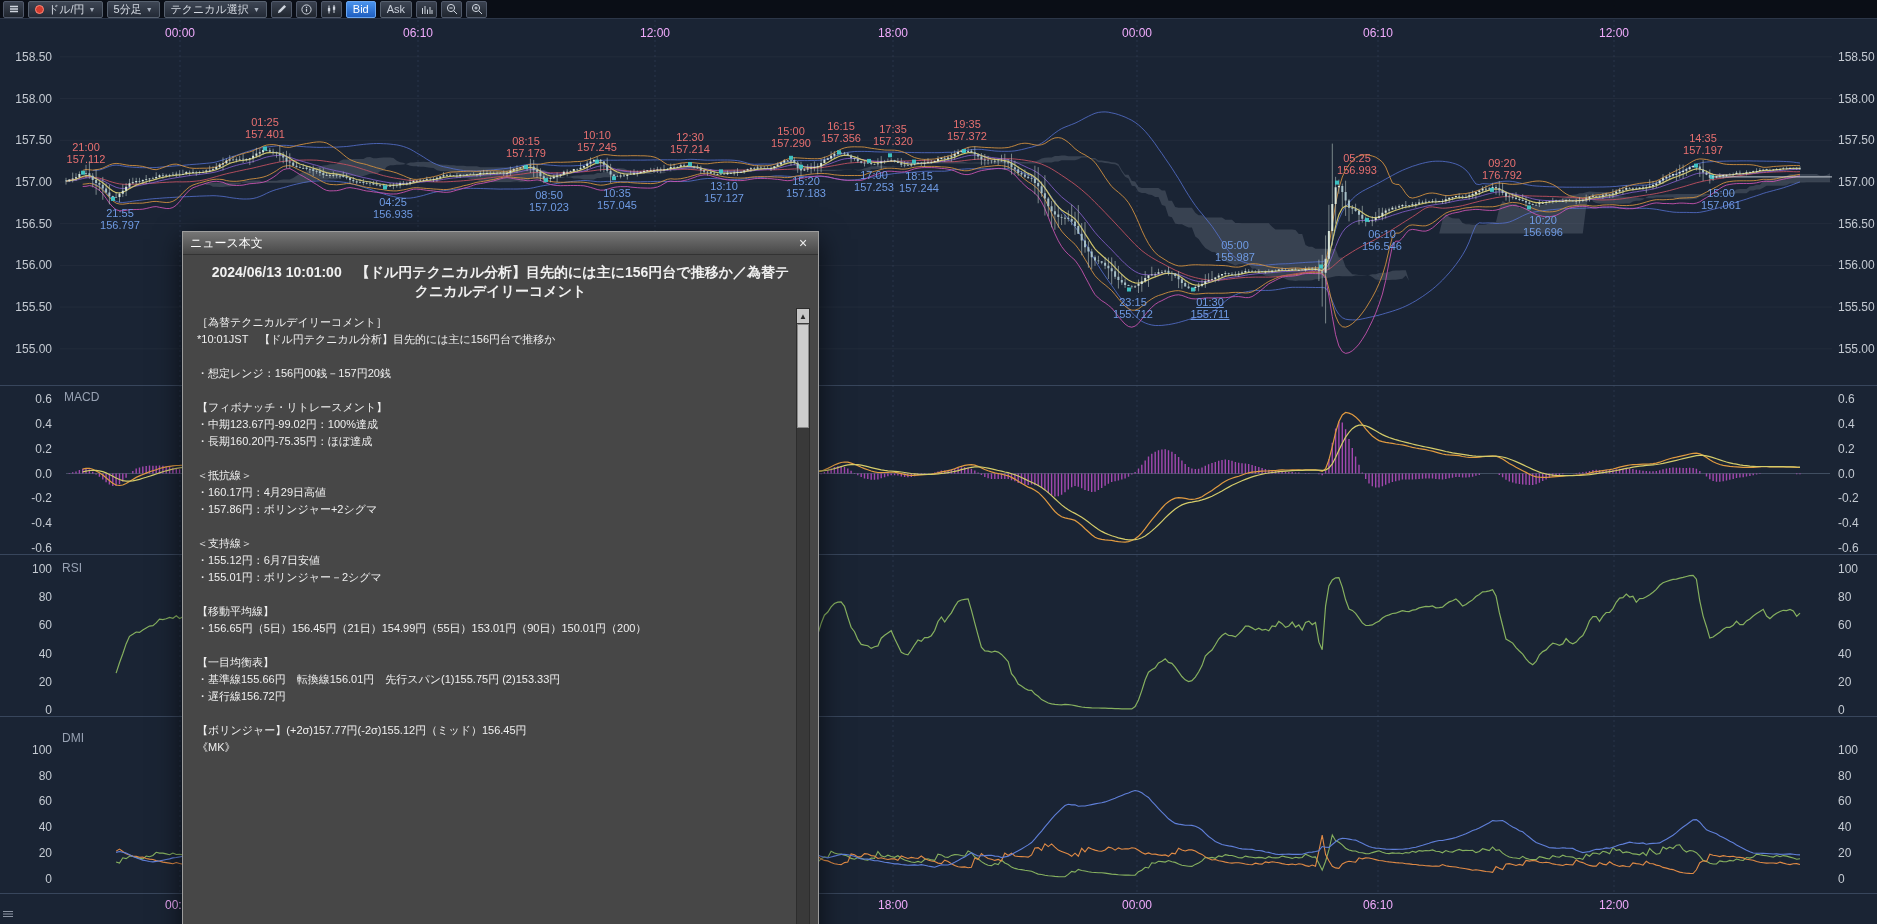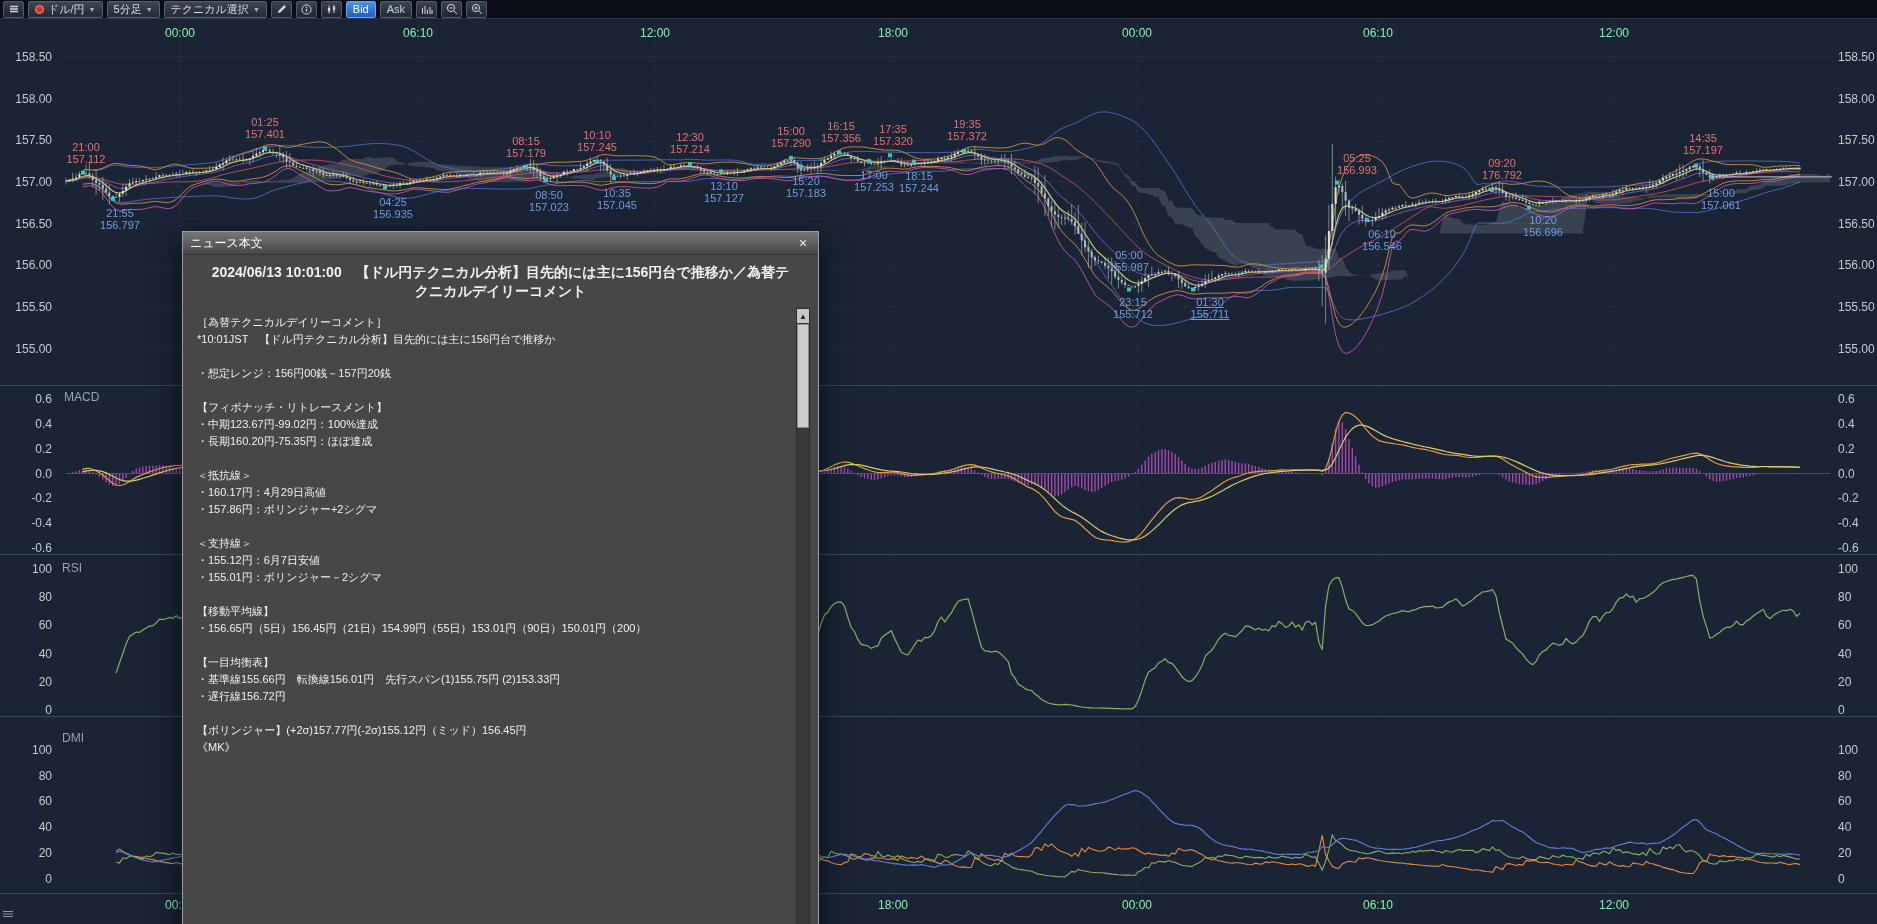--- a/index.html
+++ b/index.html
@@ -9,21 +9,21 @@
   .tb-btn{height:15px;display:inline-flex;align-items:center;gap:4px;padding:0 6px;background:linear-gradient(#3e4654,#232a36);border:1px solid #56606e;border-radius:2px;color:#d5dae2;font-size:11px;line-height:1;cursor:default;}
   .tb-icon{height:15px;width:19px;display:inline-flex;align-items:center;justify-content:center;background:linear-gradient(#3a4250,#20262f);border:1px solid #50596a;border-radius:2px;}
   .caret{font-size:7px;color:#aab2bf;}
   .pairdot{width:9px;height:9px;border-radius:50%;background:#d23b2f;border:1px solid #ff8a78;box-sizing:border-box;}
   .bid{background:linear-gradient(#4a93ec,#1f5fc0);border-color:#6aa6f0;color:#fff;}
   .ask{color:#c8ced8;justify-content:center;}
   
   #labels,#annotations{position:absolute;left:0;top:0;width:100%;height:100%;pointer-events:none;}
   #labels{z-index:2}#annotations{z-index:3}
   .axis-label{position:absolute;font-size:12px;color:#c4cad2;}
-  .time-label{position:absolute;transform:translateX(-50%);font-size:12px;color:#86efac;}
+  .time-label{position:absolute;transform:translateX(-50%);font-size:12px;color:#f0abfc;}
   .panel-label{position:absolute;font-size:12px;color:#98a2b3;z-index:2;}
   .pl-macd{left:64px;top:390px}.pl-rsi{left:62px;top:561px}.pl-dmi{left:62px;top:731px}
   .ann{position:absolute;transform:translateX(-50%);text-align:center;font-size:11px;line-height:12px;white-space:nowrap;}
   .ann span{display:block}
   .ann.high{color:#e87070}.ann.low{color:#6f9be4}
   
   .dialog{position:absolute;left:182px;top:231px;width:637px;height:752px;background:#474747;border:1px solid #9c9c9c;box-shadow:0 8px 26px rgba(0,0,0,.65);color:#f0f0f0;z-index:10;box-sizing:border-box;}
   .dialog-titlebar{height:22px;background:linear-gradient(#767676,#484848);display:flex;align-items:center;justify-content:space-between;padding:0 7px;font-size:12px;color:#fff;border-bottom:1px solid #333;}
   .dialog-close{width:16px;text-align:center;font-size:14px;color:#eee;cursor:default;}
   .dialog-headline{margin:8px 26px 0;text-align:center;font-weight:bold;font-size:14px;line-height:19px;}
@@ -310,21 +310,21 @@
           <span>157.372</span>
         </div>
         <div class="ann low" style="left: 1133px; top: 296px;">
           <span>23:15</span>
           <span>155.712</span>
         </div>
         <div class="ann low" style="left: 1210px; top: 296px; text-decoration: underline;">
           <span>01:30</span>
           <span>155.711</span>
         </div>
-        <div class="ann low" style="left: 1129px; top: 239px; margin-top: 10px;">
+        <div class="ann low" style="left: 1235px; top: 239px;">
           <span>05:00</span>
           <span>155.987</span>
         </div>
         <div class="ann high" style="left: 1357px; top: 152px;">
           <span>05:25</span>
           <span>156.993</span>
         </div>
         <div class="ann low" style="left: 1382px; top: 228px;">
           <span>06:10</span>
           <span>156.546</span>

